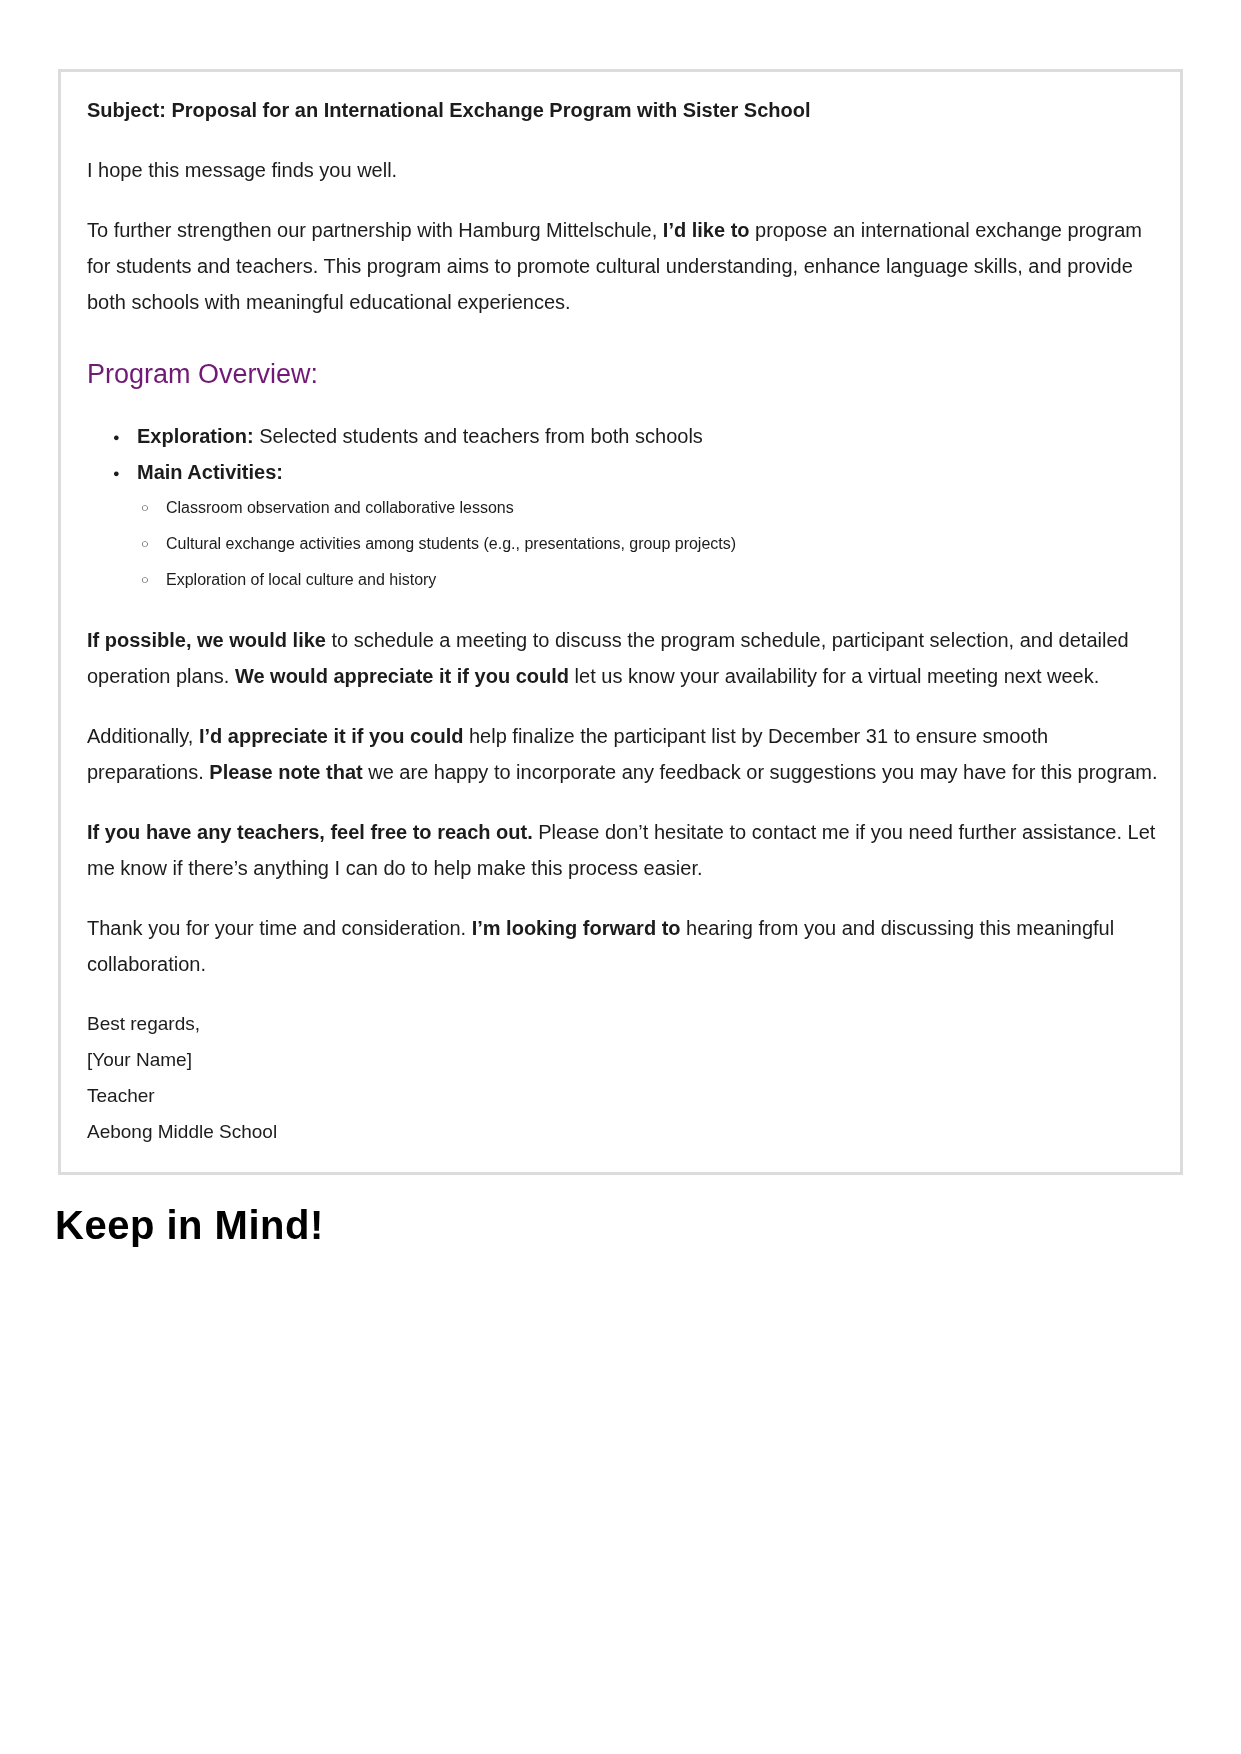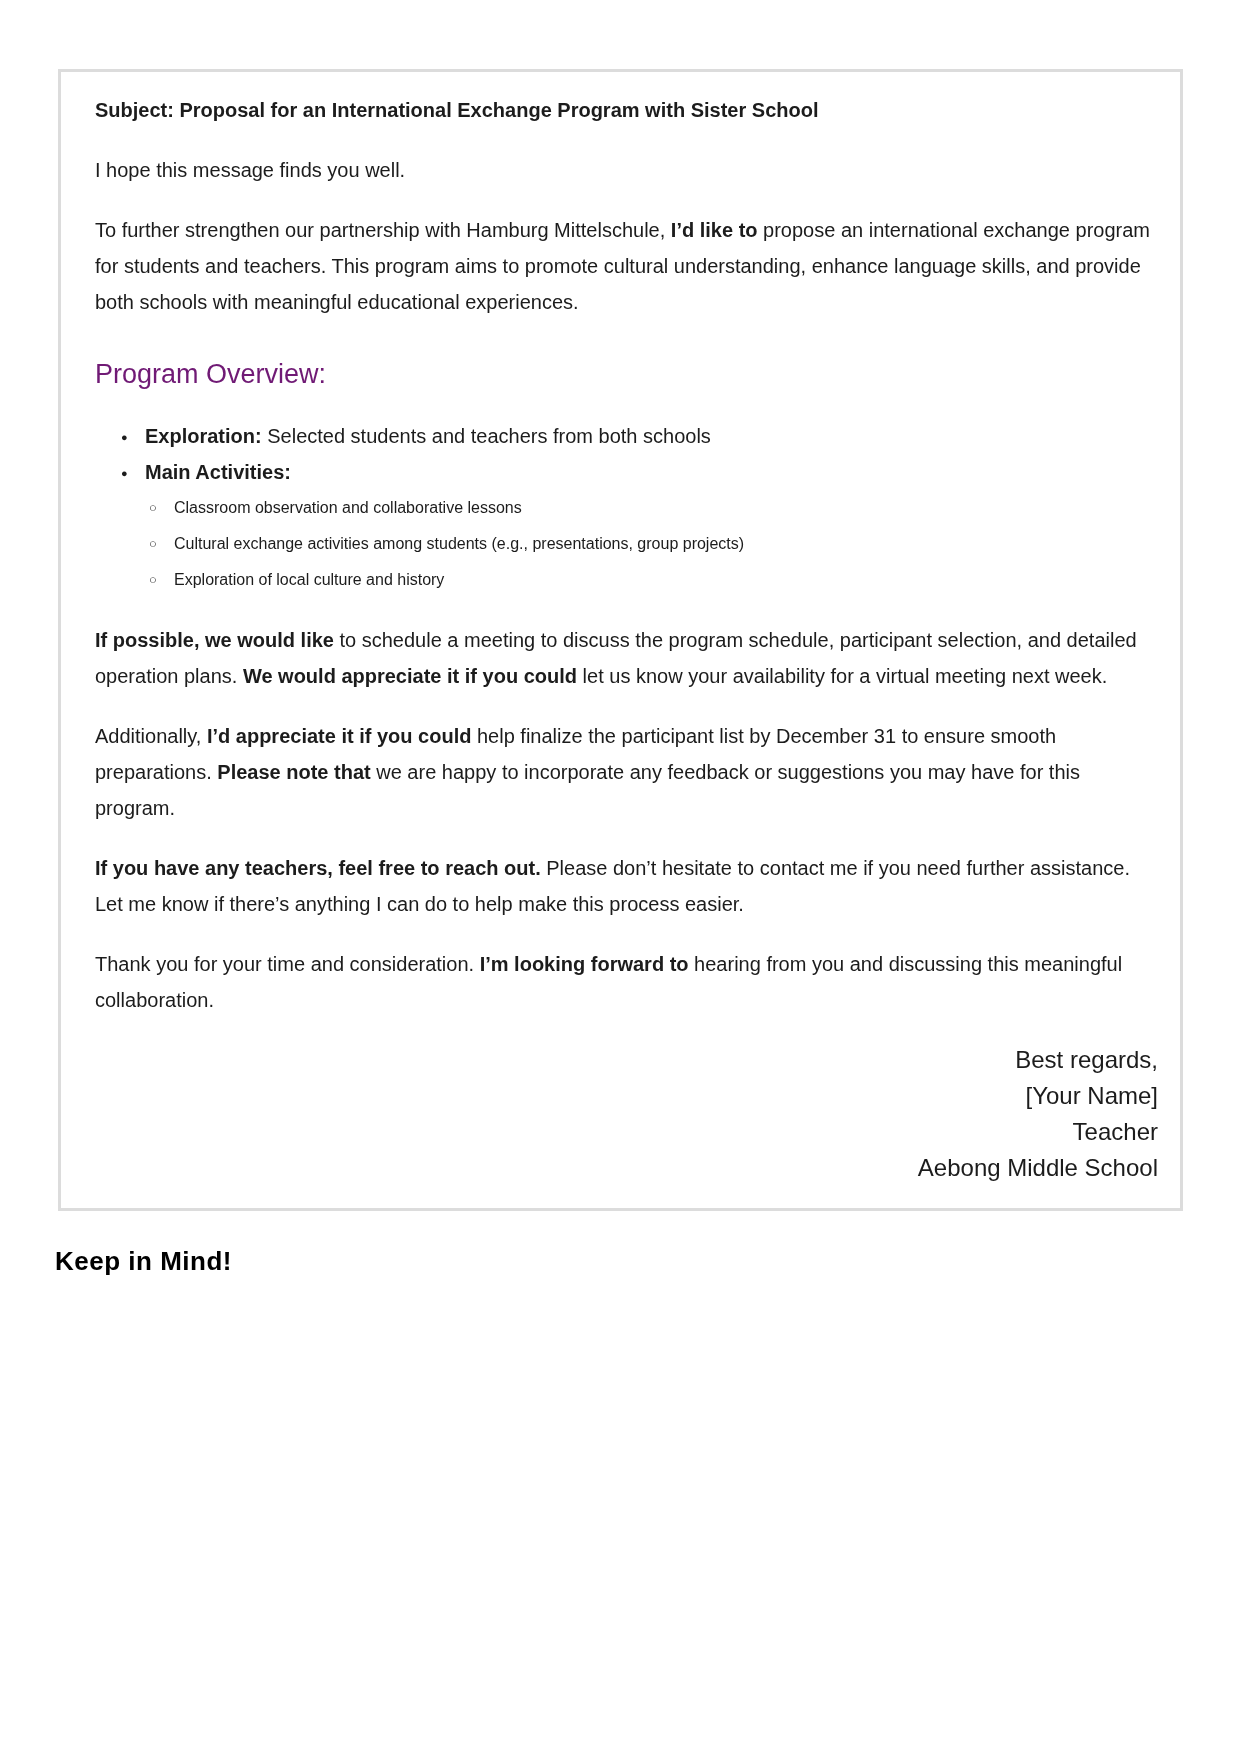--- a/index.html
+++ b/index.html
@@ -11,21 +11,21 @@
     width: 1241px;
     min-height: 1754px;
     font-family: "Liberation Sans", "DejaVu Sans", sans-serif;
     color: #1c1c1c;
     -webkit-font-smoothing: antialiased;
   }
   .email-card {
     margin: 69px 58px 0 58px;
     border: 3px solid #dcdcdc;
     background: #ffffff;
-    padding: 16px 22px 22px 34px;
+    padding: 16px 22px 22px 26px;
     box-sizing: border-box;
   }
   .email-card p {
     font-size: 20px;
     line-height: 36px;
     margin: 24px 0;
   }
   .email-card p:first-child { margin-top: 4px; }
   .bold-line { font-weight: bold; }
   strong { font-weight: bold; }
@@ -68,28 +68,27 @@
   ul.sub-list > li::before {
     content: "○";
     font-size: 13px;
     position: absolute;
     left: -25px;
     top: 0;
     line-height: 36px;
     color: #1c1c1c;
   }
   .signature {
-    font-size: 24px;
+    font-size: 19px;
     line-height: 36px;
     margin: 24px 0 0 0;
-    text-align: right;
   }
   .keep-heading {
     margin: 30px 0 0 55px;
-    font-size: 26px;
+    font-size: 40px;
     line-height: 40px;
     font-weight: bold;
     color: #000000;
     letter-spacing: 0.5px;
   }
 </style>
 </head>
 <body>
 
 <div class="email-card">

